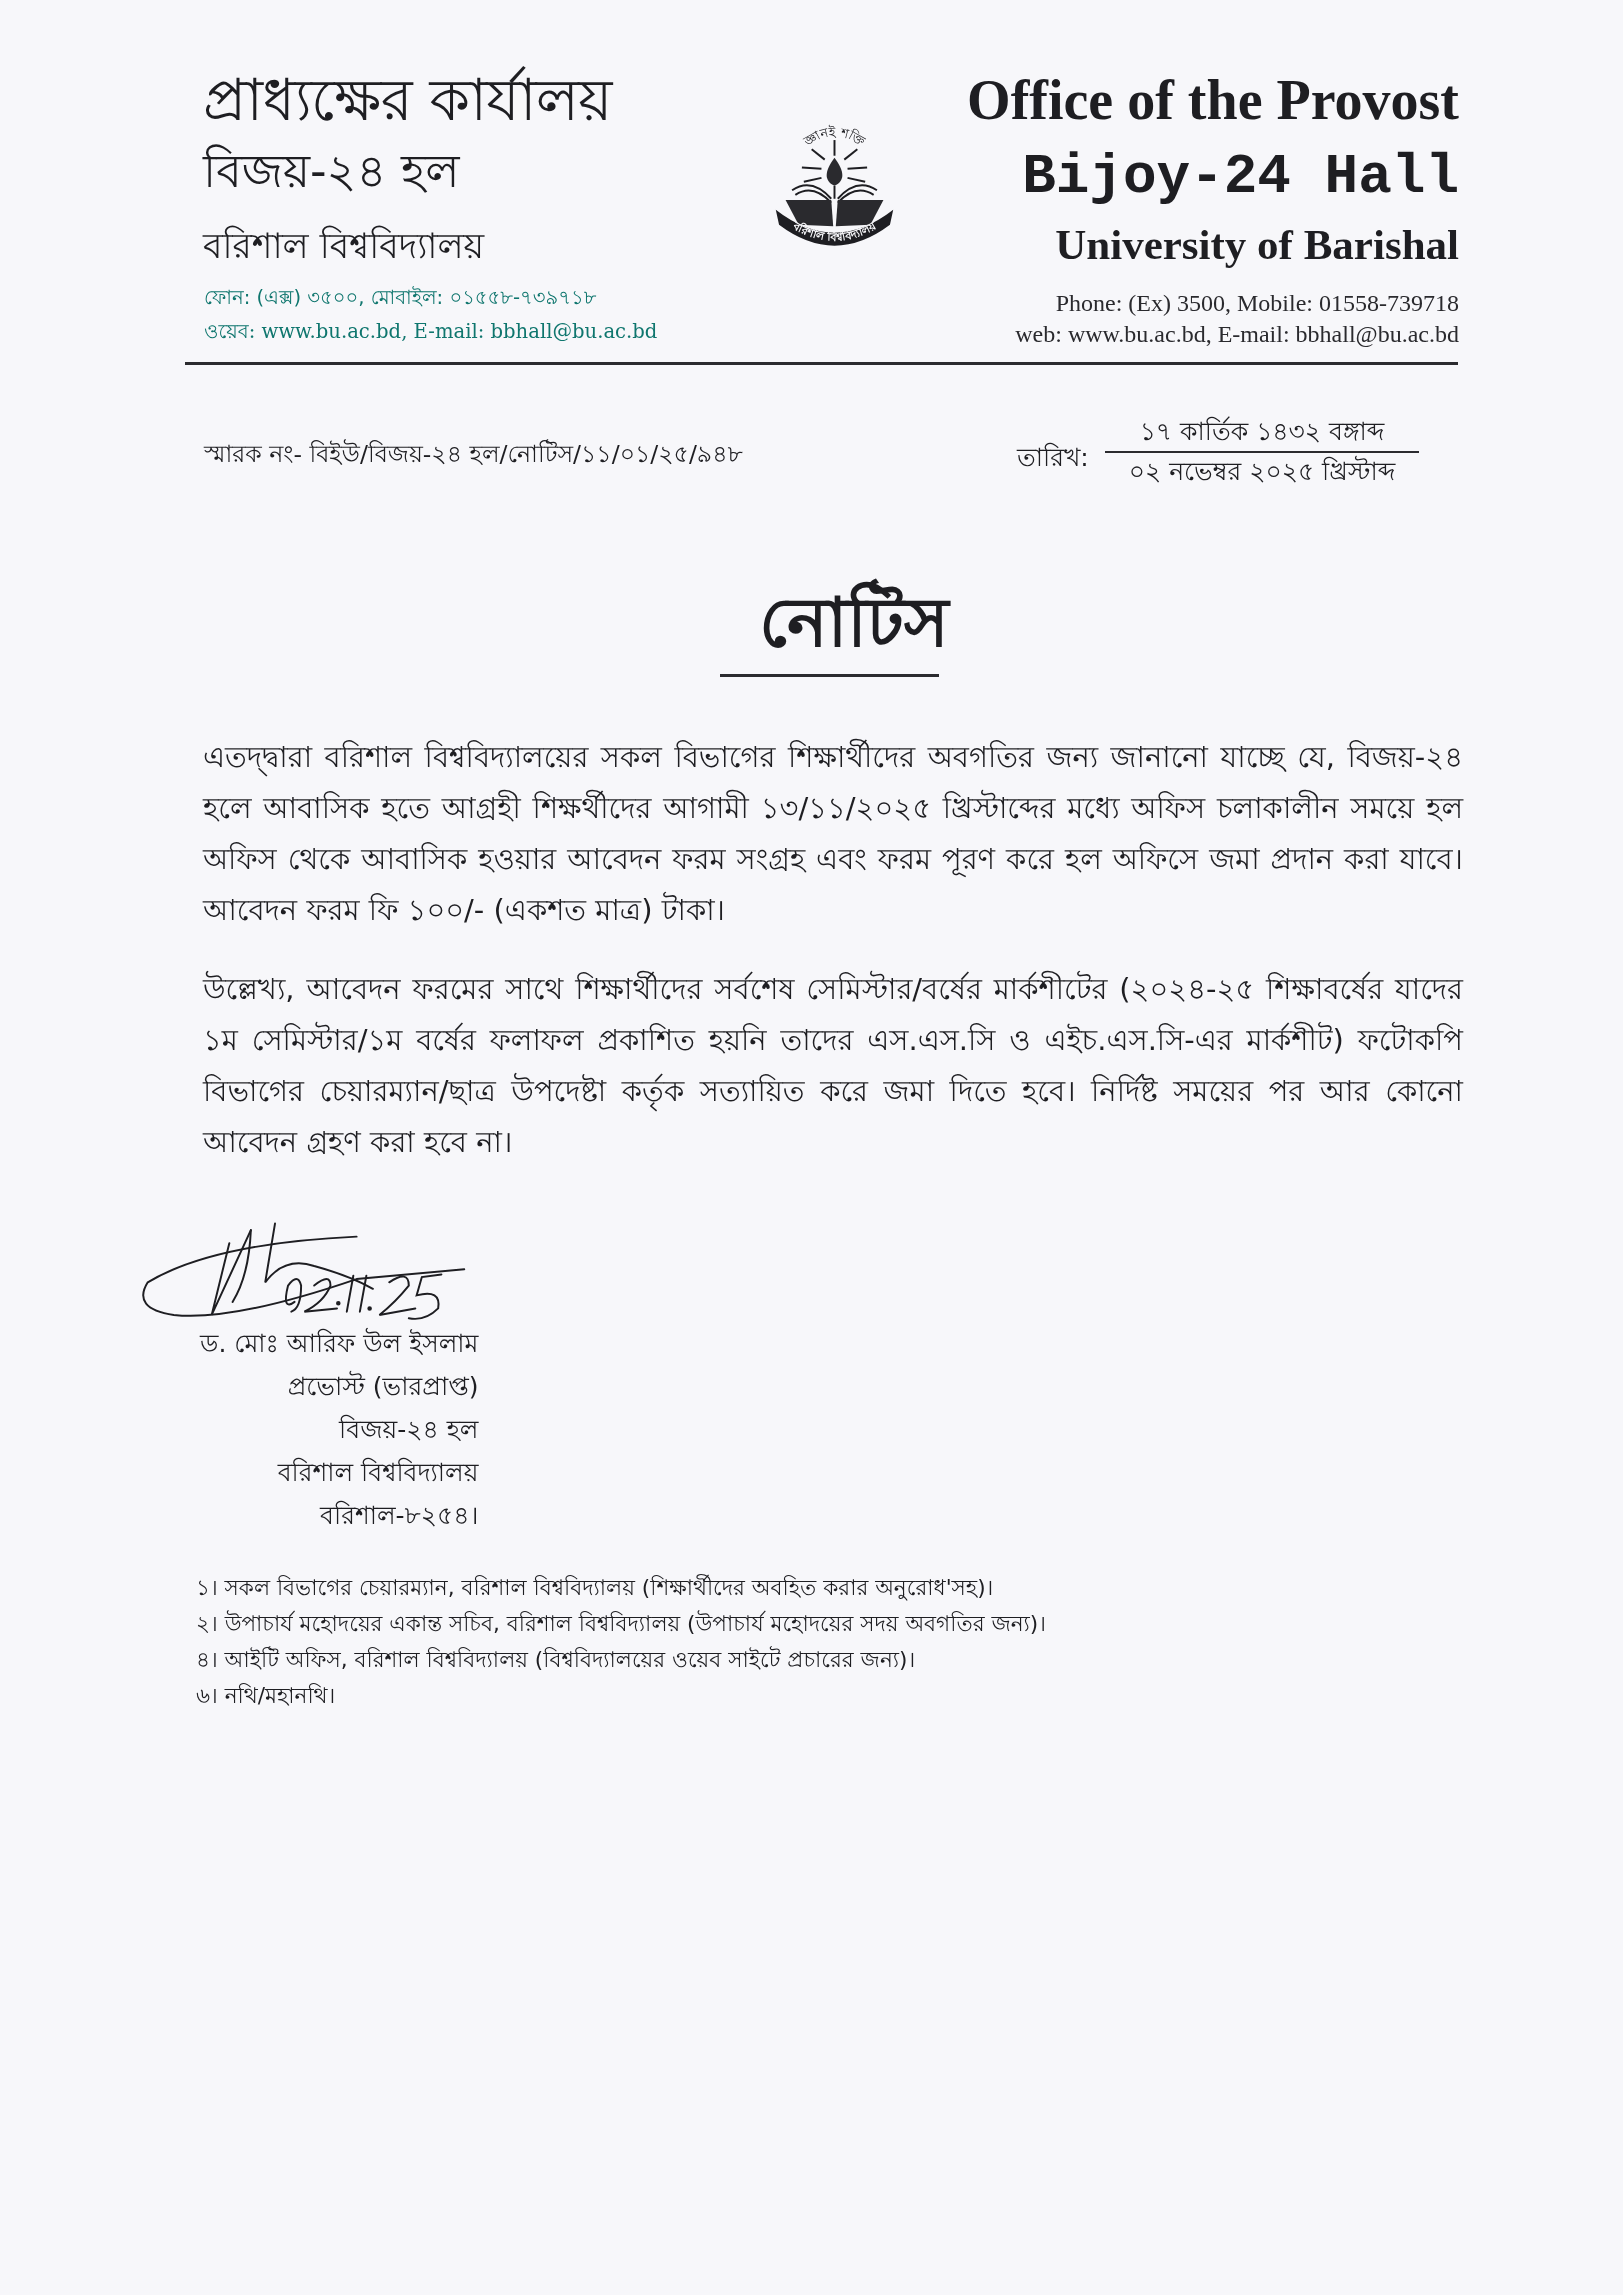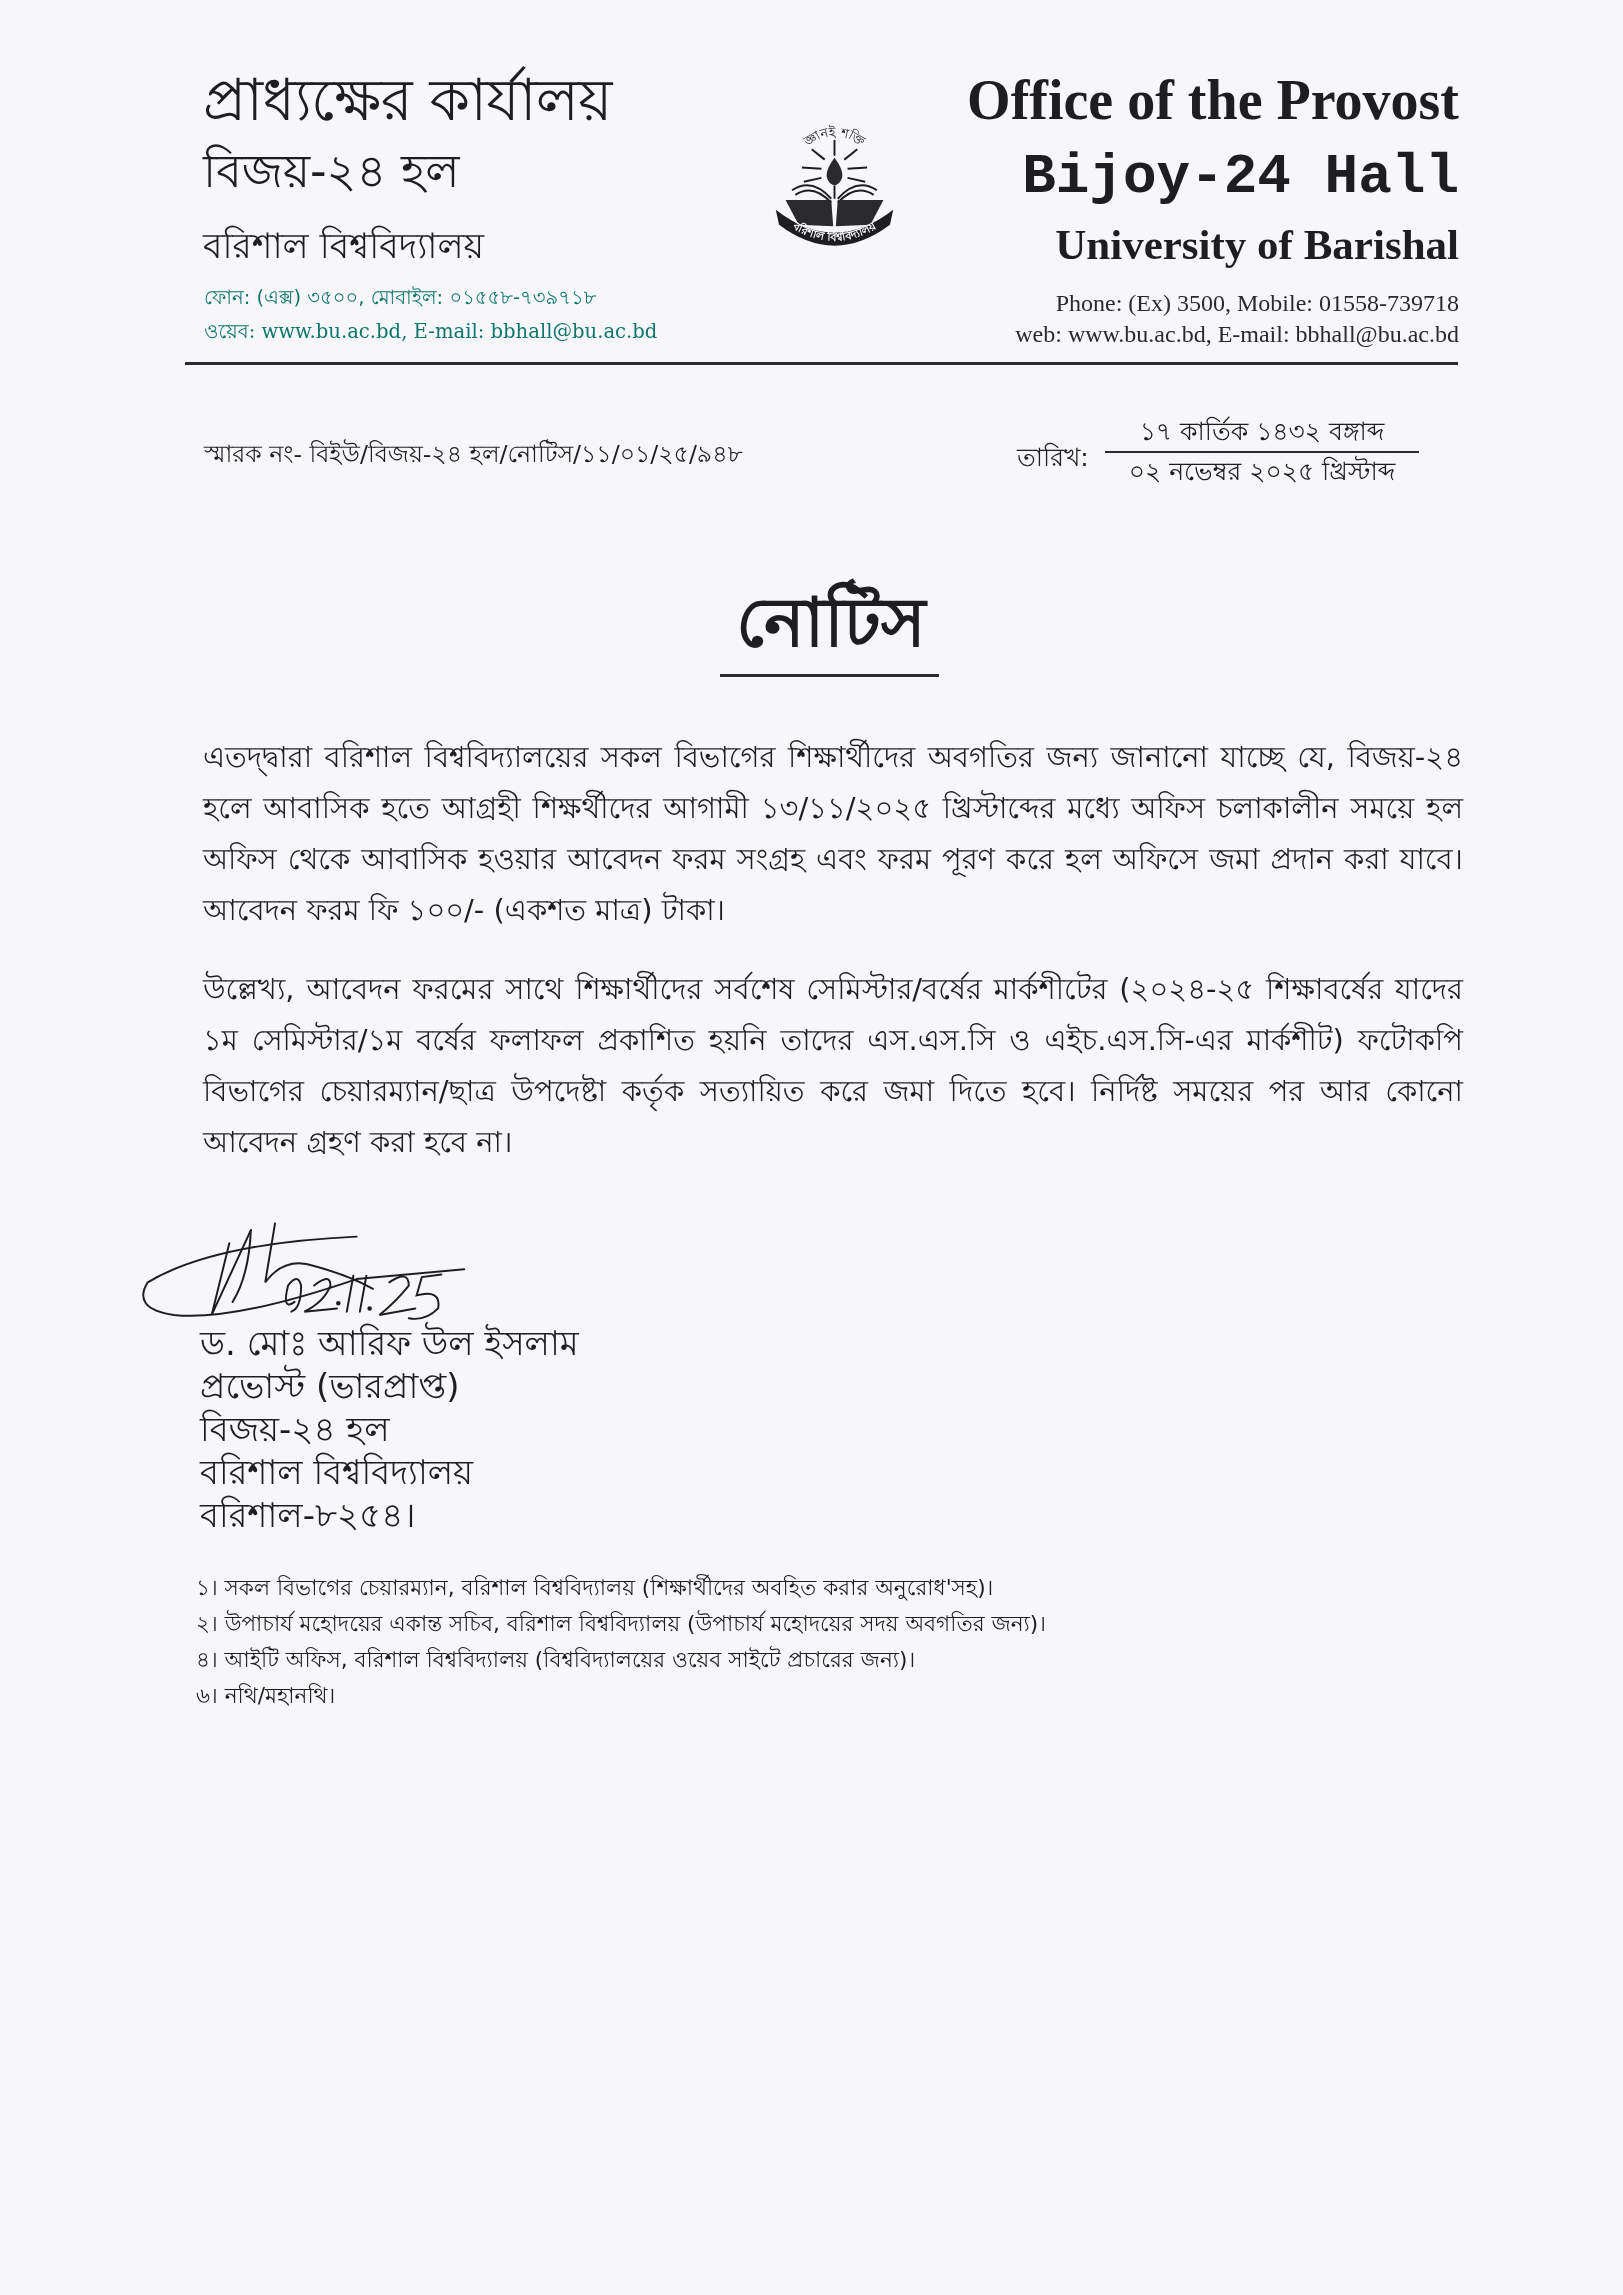--- a/index.html
+++ b/index.html
@@ -33,36 +33,36 @@
 
     
     .memo { left: 204px; top: 443px; font-size: 23.6px; line-height: 1; }
     .date-label { left: 1017px; top: 445px; font-size: 25px; line-height: 1; }
     .date-box { left: 1105px; top: 419px; width: 314px; text-align: center; }
     .date-top { font-size: 25px; line-height: 1; padding-bottom: 6.5px; border-bottom: 2px solid #2b2b2f; }
     .date-bottom { font-size: 25px; line-height: 1; padding-top: 6.5px; }
 
     
     .notice-heading {
-      left: 713px; top: 586px; width: 236px; text-align: center;
+      left: 736px; top: 586px; width: 236px; text-align: center;
       font-size: 68px; font-weight: bold; line-height: 1.1;
     }
     .notice-underline { left: 720px; top: 674px; width: 219px; height: 2.6px; background: #2b2b2f; }
 
     
     .para {
       left: 203px; width: 1260px;
       font-size: 29px; line-height: 51px; text-align: justify; text-align-last: left;
     }
     .para.p1 { top: 732px; }
     .para.p2 { top: 964px; }
 
     
     .signature { left: 134px; top: 1204px; width: 406px; height: 124px; }
-    .sign-block { left: 200px; top: 1322px; font-size: 34px; line-height: 43px; }
+    .sign-block { left: 200px; top: 1322px; font-size: 25px; line-height: 43px; text-align: right; }
 
     
     .cc { left: 196px; top: 1570px; font-size: 21.6px; line-height: 36px; }
   </style>
 </head>
 <body>
 
 <div class="abs bn-title-1">প্রাধ্যক্ষের কার্যালয়</div>
 <div class="abs bn-title-2">বিজয়-২৪ হল</div>
 <div class="abs bn-title-3">বরিশাল বিশ্ববিদ্যালয়</div>

